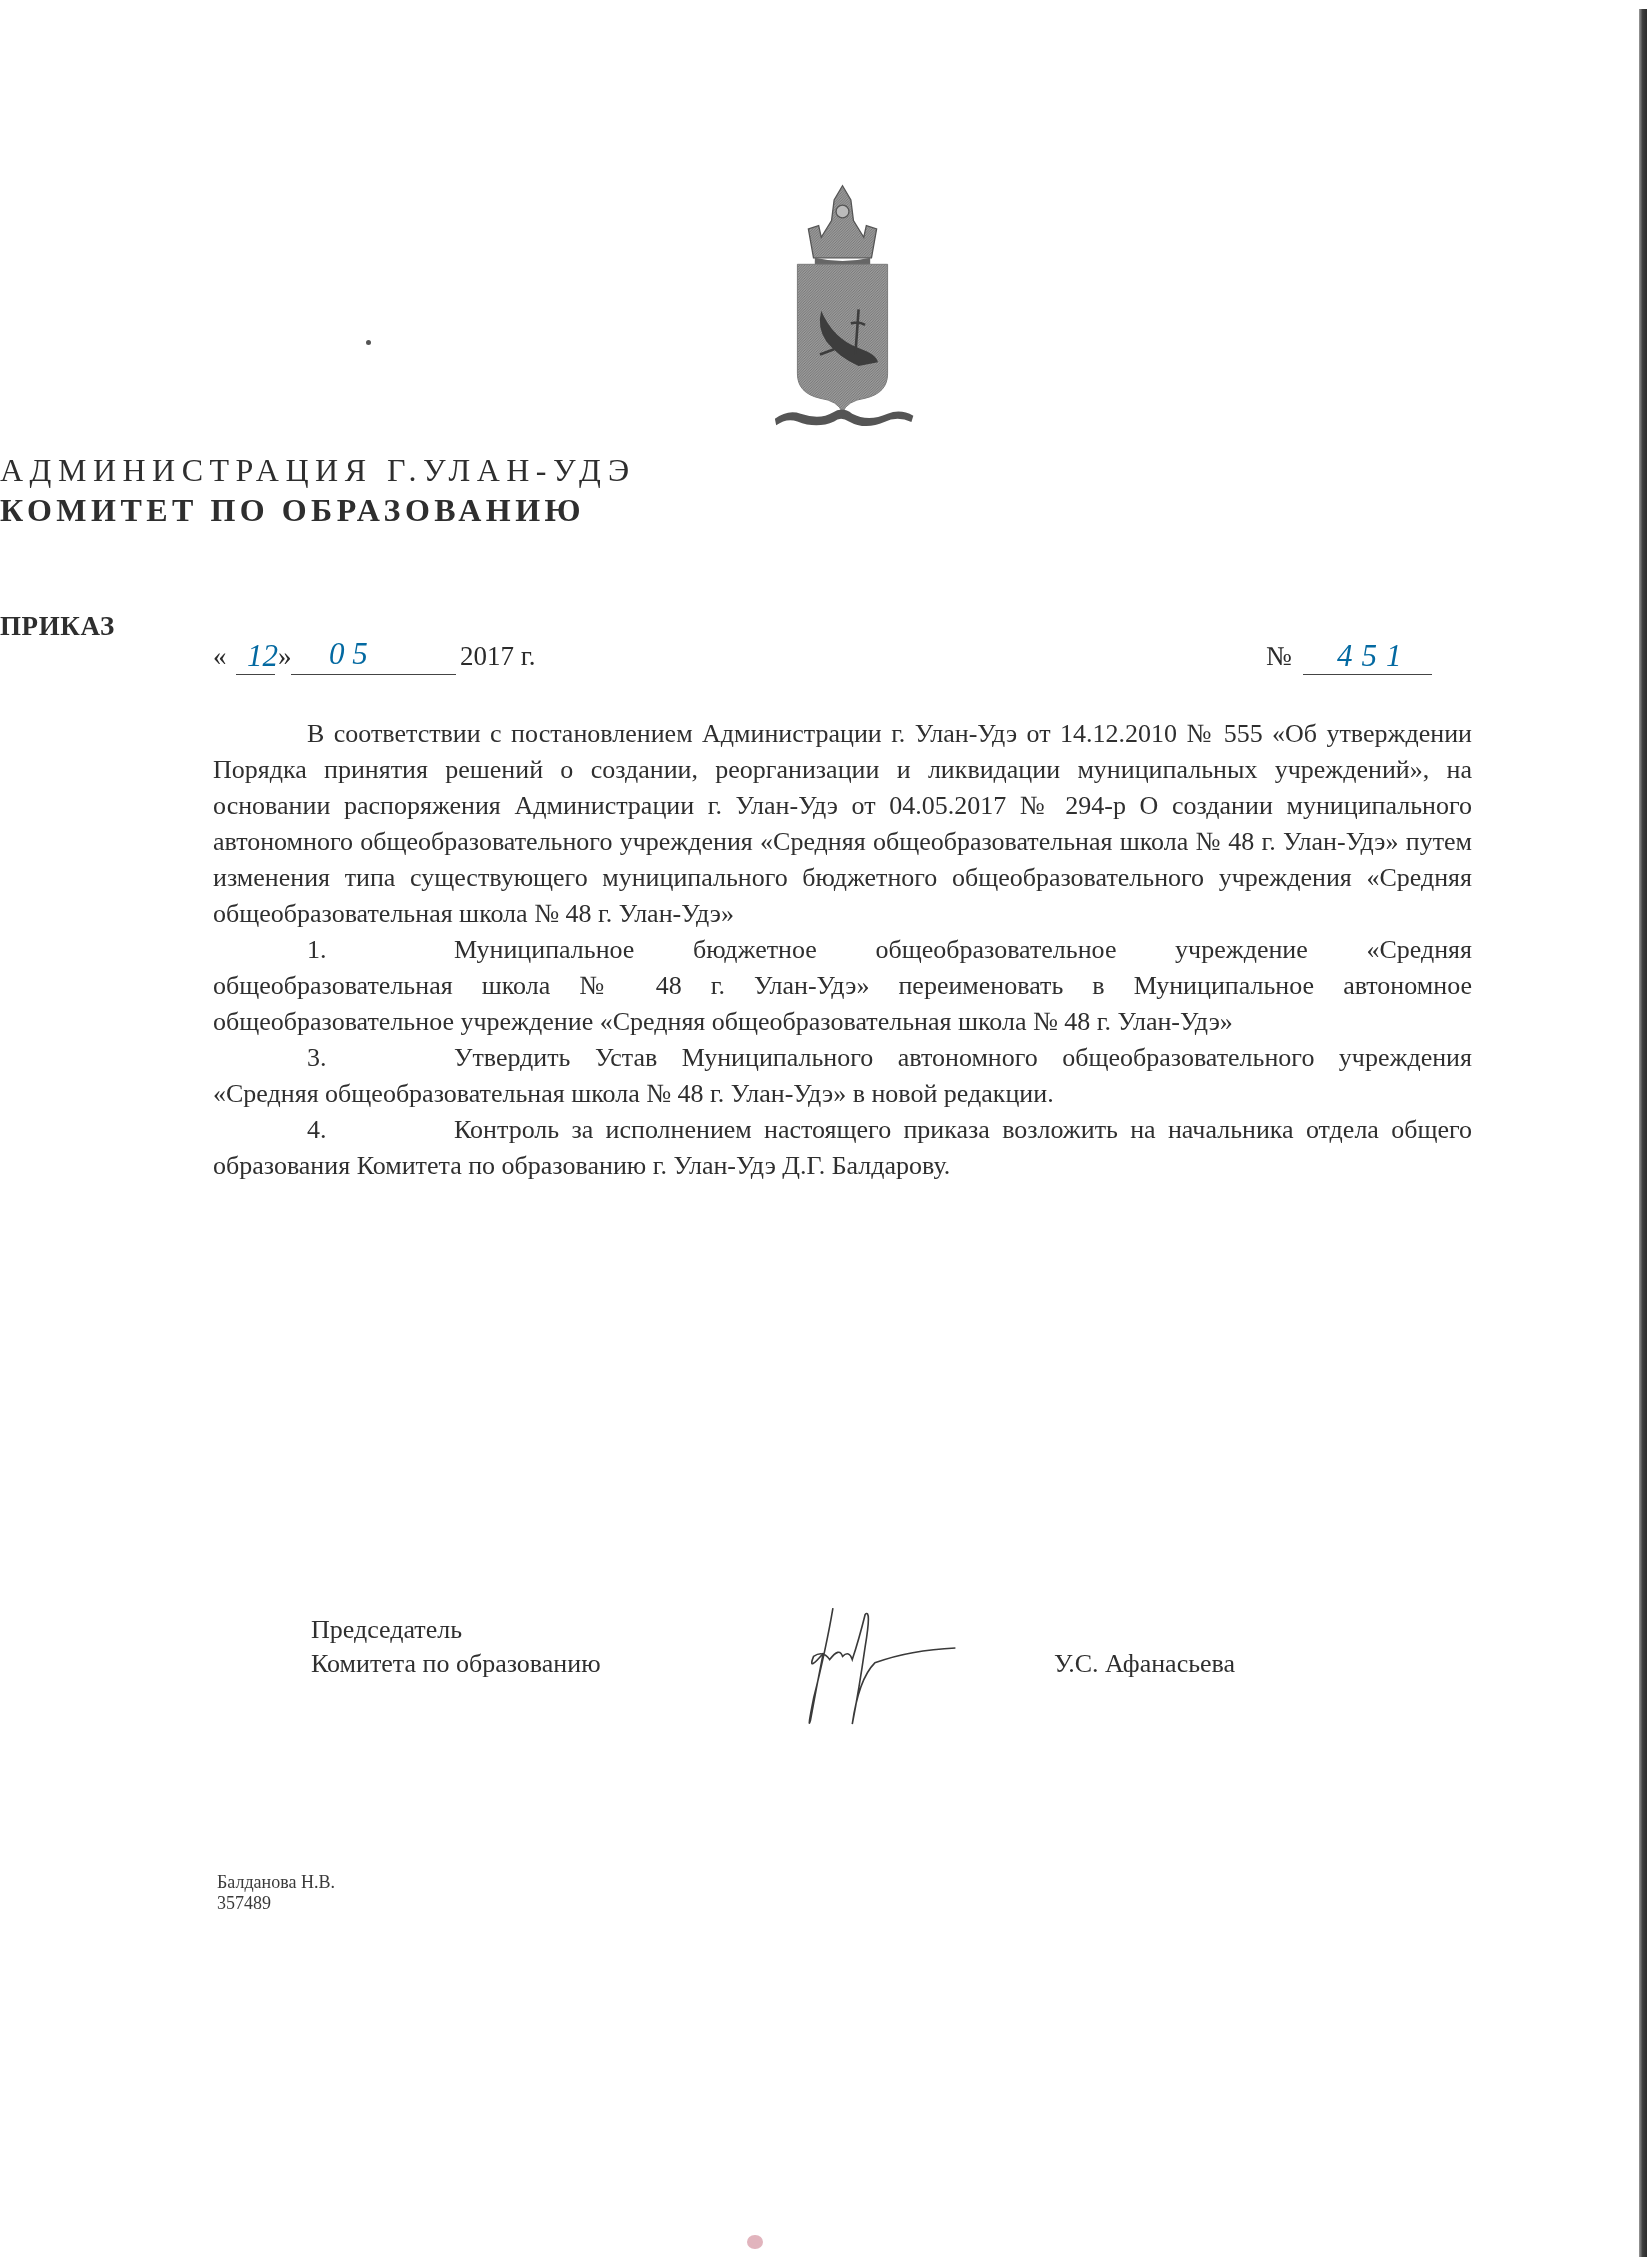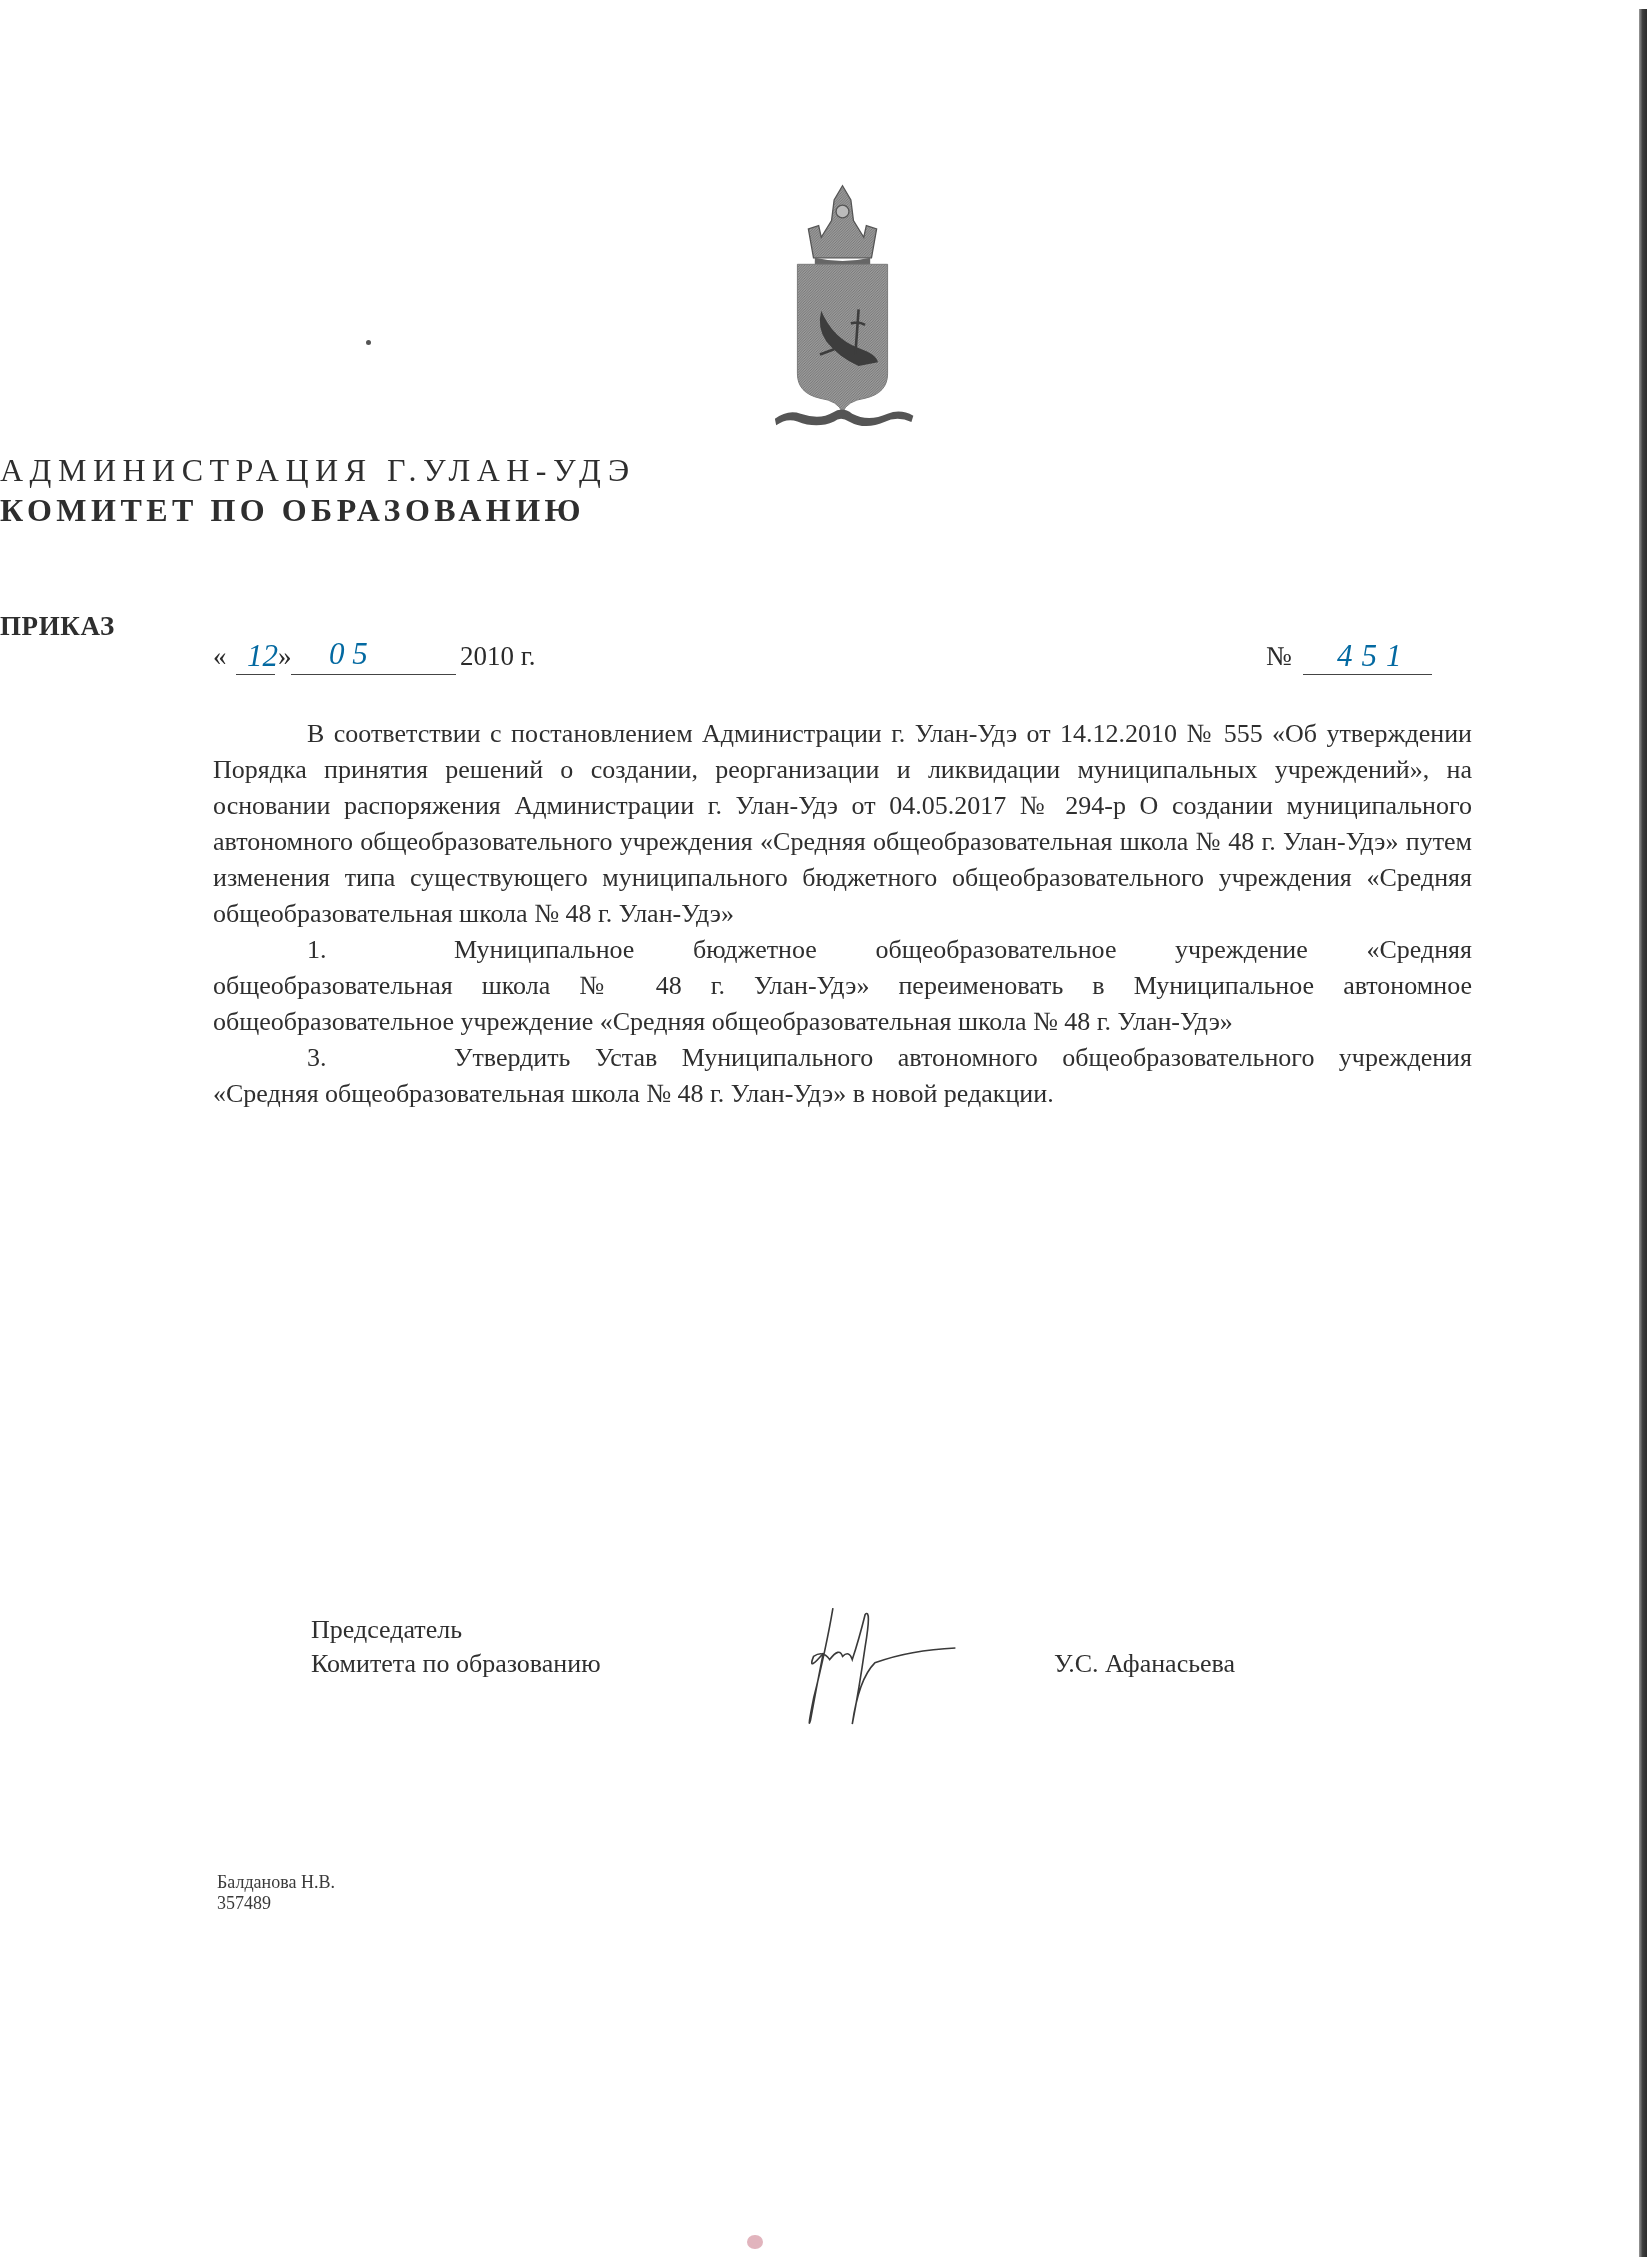--- a/index.html
+++ b/index.html
@@ -69,31 +69,32 @@
 <div class="hdr hdr-committee">КОМИТЕТ ПО ОБРАЗОВАНИЮ</div>
 <div class="hdr hdr-order">ПРИКАЗ</div>
 
 <div class="date-row">
   <span style="left:0;">«</span>
   <span class="hw" style="left:34px;bottom:3.9px;">12</span>
   <div class="uline" style="left:23px;width:39px;bottom:2.6px;"></div>
   <span style="left:65px;">»</span>
   <span class="hw" style="left:116px;bottom:6.5px;letter-spacing:7.8px;">05</span>
   <div class="uline" style="left:78px;width:165px;bottom:2.6px;"></div>
-  <span style="left:247px;">2010 г.</span>
+  <span style="left:247px;">2017 г.</span>
 
   <span style="left:1053px;">№</span>
   <span class="hw" style="left:1124px;bottom:3.9px;letter-spacing:9px;">451</span>
   <div class="uline" style="left:1090px;width:129px;bottom:2.6px;"></div>
 </div>
 
 <div class="body-text" style="top:716px;">
   <p class="indent last-line-left">В соответствии с постановлением Администрации г. Улан-Удэ от 14.12.2010 № 555 «Об утверждении Порядка принятия решений о создании, реорганизации и ликвидации муниципальных учреждений», на основании распоряжения Администрации г. Улан-Удэ от 04.05.2017 № 294-р О создании муниципального автономного общеобразовательного учреждения «Средняя общеобразовательная школа № 48 г. Улан-Удэ» путем изменения типа существующего муниципального бюджетного общеобразовательного учреждения «Средняя общеобразовательная школа № 48 г. Улан-Удэ»</p>
   <p class="item last-line-left"><span class="num">1.</span><span>Муниципальное бюджетное общеобразовательное учреждение «Средняя общеобразовательная школа № 48 г. Улан-Удэ» переименовать в Муниципальное автономное общеобразовательное учреждение «Средняя общеобразовательная школа № 48 г. Улан-Удэ»</span></p>
   <p class="item last-line-left"><span class="num">3.</span><span>Утвердить Устав Муниципального автономного общеобразовательного учреждения «Средняя общеобразовательная школа № 48 г. Улан-Удэ» в новой редакции.</span></p>
+  <p class="item last-line-left"><span class="num">4.</span><span>Контроль за исполнением настоящего приказа возложить на начальника отдела общего образования Комитета по образованию г. Улан-Удэ Д.Г. Балдарову.</span></p>
 </div>
 
 <div class="sig" style="left:311px;top:1613px;">
   <div>Председатель</div>
   <div>Комитета по образованию</div>
 </div>
 <svg style="position:absolute;left:762px;top:1595px;" width="245" height="155" viewBox="0 0 380 240">
   <path d="M110 20 Q100 80 80 160 Q70 210 75 195 Q85 140 95 90 Q70 120 80 95 Q95 85 105 100 Q120 80 125 95 Q135 85 140 100 Q150 70 160 30 Q170 20 160 80 Q150 150 140 200 Q150 130 175 105 Q230 85 300 82" fill="none" stroke="#3a3a3a" stroke-width="2.5"></path>
 </svg>
 <div class="sig" style="left:1054px;top:1647px;">У.С. Афанасьева</div>

